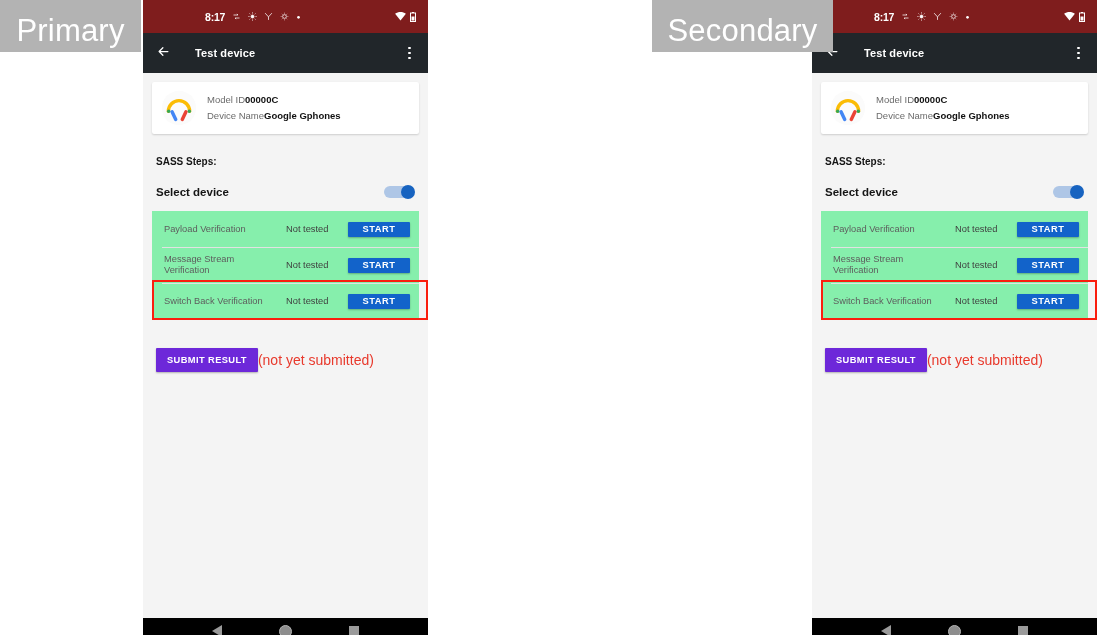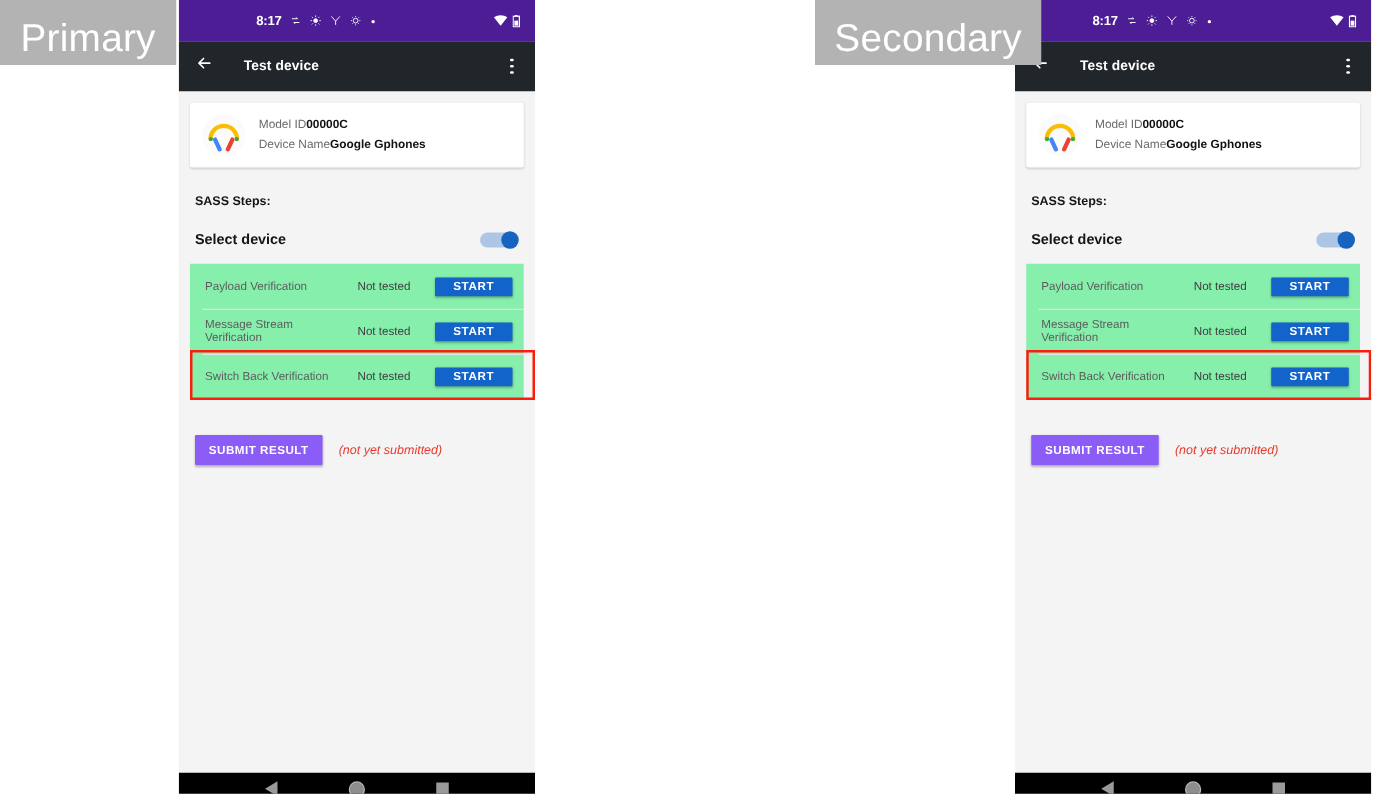--- a/index.html
+++ b/index.html
@@ -41,21 +41,21 @@
     background: #f4f4f4;
     overflow: hidden;
   }
   #phone-primary { left: 143px; }
   #phone-secondary { left: 812px; }
 
   
   .status-bar {
     position: relative;
     height: 33px;
-    background: #4c1d95;
+    background: #7f1d1d;
     color: #ffffff;
     display: flex;
     align-items: center;
     font-size: 10px;
     text-align: right;
   }
   .status-left {
     display: flex;
     align-items: center;
     margin-left: 62px;
@@ -258,40 +258,38 @@
 
   
   .submit-row {
     display: flex;
     align-items: center;
     margin-top: 29px;
     margin-left: 4px;
   }
   .submit-btn {
     height: 24px;
-    background: #8b5cf6;
+    background: #6d28d9;
     color: #ffffff;
     font-size: 9.3px;
     font-weight: bold;
     letter-spacing: 0.4px;
     padding: 0 11px;
     display: flex;
     align-items: center;
     justify-content: center;
     border: none;
     border-radius: 1px;
     box-shadow: 0 1px 2px rgba(0,0,0,0.28);
     font-family: "Liberation Sans", sans-serif;
     cursor: pointer;
   }
   .submit-note {
     color: #e8392c;
-    font-size: 10px;
-    margin-left: 13px;
-    font-style: italic;
+    font-size: 14px;
   }
 
   
   .nav-bar {
     height: 26px;
     background: #000000;
     display: flex;
     align-items: center;
     justify-content: space-around;
     padding: 0 40px;

